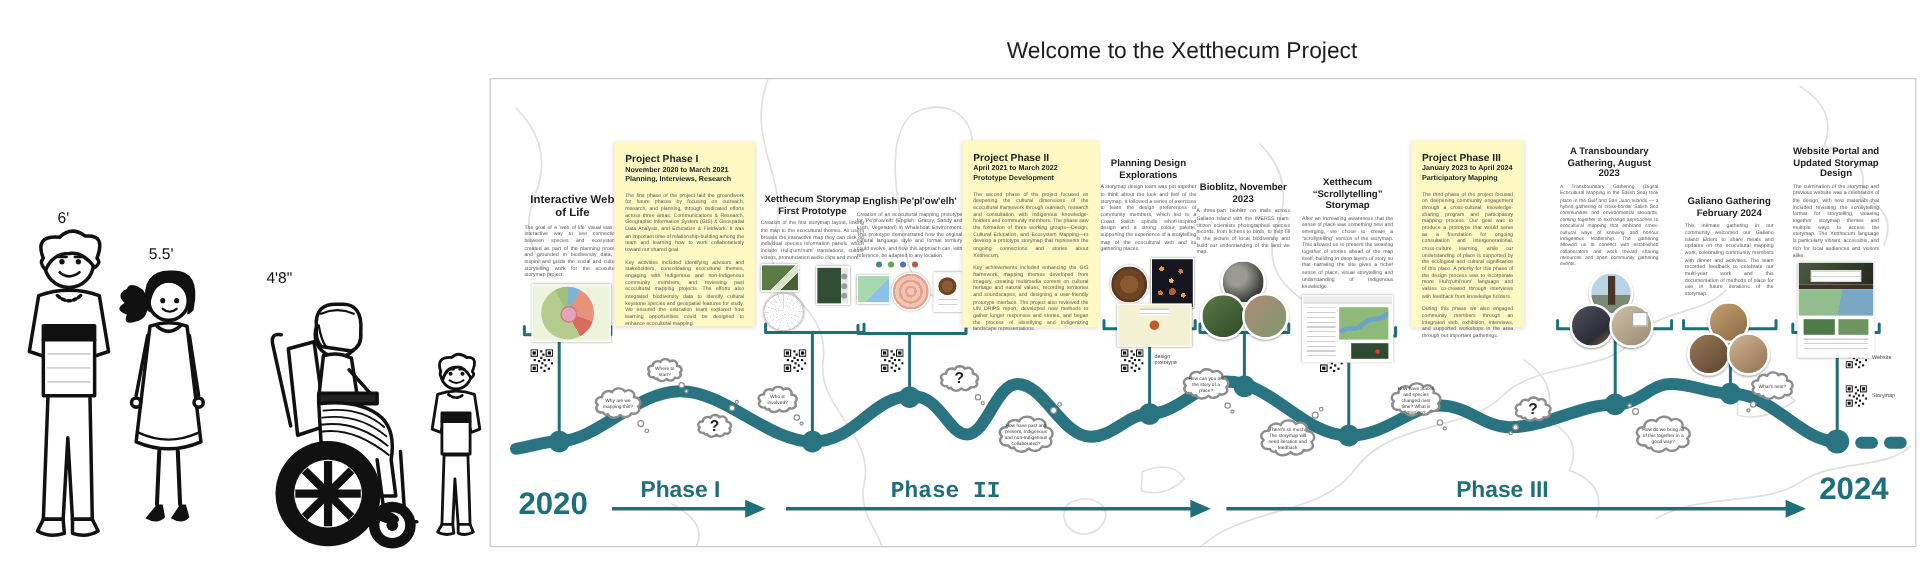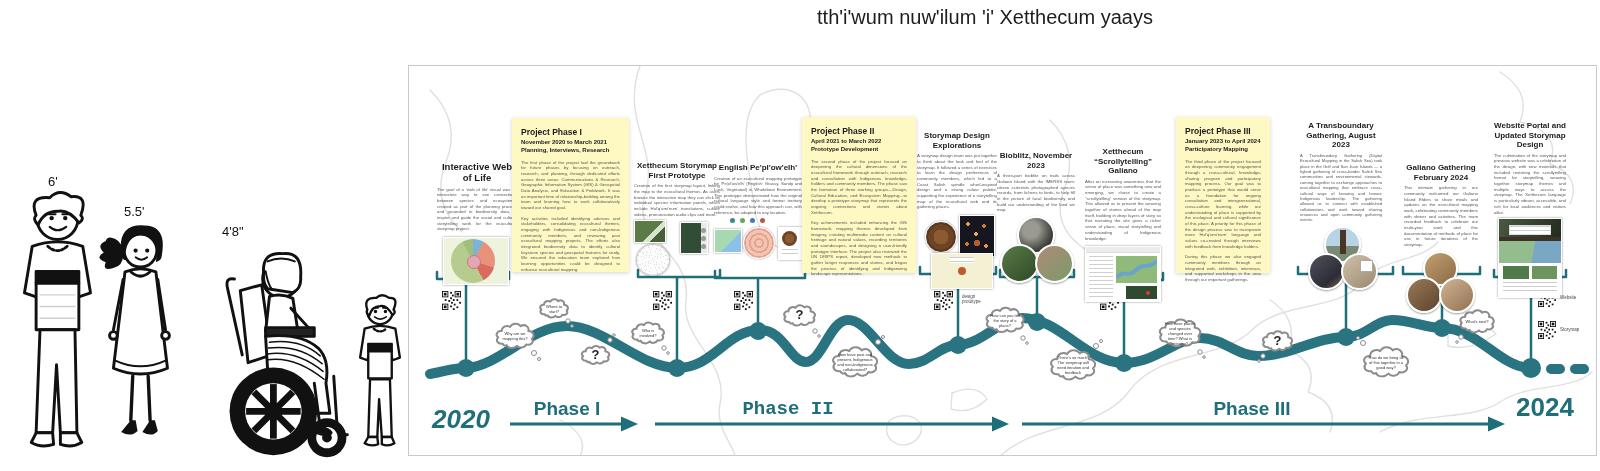--- a/index.html
+++ b/index.html
@@ -30,21 +30,21 @@
   .fig-label{position:absolute;font-size:13px;color:#111;}
   .fig{position:absolute;}
   .txtlines{background:repeating-linear-gradient(to bottom,#cfcfcf 0 1px,#ffffff 1px 4px);}
   .dot3{width:5px;height:5px;border-radius:50%;background:#9a9a9a;position:absolute;}
 </style>
 </head>
 <body>
 
 <div id="stage">
 
-  <div id="title1" class="title-line">tth'i'wum nuw'ilum 'i' Xetthecum yaays</div>
+  <div id="title2" class="title-line">Welcome to the Xetthecum Project</div>
 
   <div id="panel"></div>
 
   <svg id="deco" viewBox="0 0 1600 471">
     <defs>
       <clipPath id="panelClip">
           <rect x="409" y="66" width="1187" height="389"></rect>
         </clipPath>
       <symbol id="qr" viewBox="0 0 21 21">
         <rect width="21" height="21" fill="#fff"></rect>
@@ -273,21 +273,21 @@
 
   <div class="card phase-card" style="left:802px;top:117px;width:114px;height:156px;">
     <div class="p-title">Project Phase II</div>
     <div class="p-sub">April 2021 to March 2022</div>
     <div class="p-sub">Prototype Development</div>
     <div class="p-body">The second phase of the project focused on deepening the cultural dimensions of the ecocultural framework through outreach, research and consultation with Indigenous knowledge-holders and community members. The phase saw the formation of three working groups—Design, Cultural Education, and Ecosystem Mapping—to develop a prototype storymap that represents the ongoing connections and stories about Xetthecum.</div>
     <div class="p-body">Key achievements included enhancing the GIS framework, mapping themes developed from imagery, creating multimedia content on cultural heritage and natural values, recording territories and soundscapes, and designing a user-friendly prototype interface. The project also reviewed the UN DRIPS report, developed new methods to gather longer responses and stories, and began the process of identifying and Indigenizing landscape representations.</div>
   </div>
 
   <div class="card" style="left:917px;top:131px;width:80px;">
-    <div class="m-title">Storymap Design Explorations</div>
+    <div class="m-title">Planning Design Explorations</div>
     <div class="m-body">A storymap design team was put together to think about the look and feel of the storymap. It followed a series of exercises to learn the design preferences of community members, which led to a Coast Salish spindle whorl-inspired design and a strong colour palette, supporting the experience of a storytelling map of the ecocultural web and its gathering places.</div>
     <div class="collage" style="height:76px;">
       <div class="thumb" style="left:8px;top:8px;width:30px;height:30px;border-radius:50%;
            background:radial-gradient(circle,#8a5a33 0 35%,#6e4423 35% 60%,#5a3a1e 60% 80%,#4a2c14 80%);"></div>
       <div class="thumb" style="left:42px;top:2px;width:34px;height:40px;background-color:#15161f;
            background-image:radial-gradient(circle 2px at 8px 8px,#e89a3c 98%,transparent),radial-gradient(circle 2px at 24px 10px,#d4782c 98%,transparent),radial-gradient(circle 2px at 16px 18px,#e8b05c 98%,transparent),radial-gradient(circle 2px at 7px 28px,#d4782c 98%,transparent),radial-gradient(circle 2px at 26px 30px,#e89a3c 98%,transparent),radial-gradient(circle 3px at 17px 27px,#b85a2c 98%,transparent);"></div>
       <div class="thumb" style="left:14px;top:40px;width:60px;height:34px;background:#f3f0d4;">
         <div style="position:absolute;left:26px;top:13px;width:8px;height:8px;border-radius:50%;background:#c05a2c;"></div>
         <div class="txtlines" style="position:absolute;left:18px;top:3px;width:24px;height:6px;"></div>
       </div>
@@ -298,21 +298,21 @@
     <div class="m-title">Bioblitz, November 2023</div>
     <div class="m-body">A three-part bioblitz on trails across Galiano Island with the IMERSS team: citizen scientists photographed species records, from lichens to birds, to help fill in the picture of local biodiversity and build our understanding of the land we map.</div>
     <div class="collage" style="height:68px;">
       <div class="circ" style="left:20px;top:0px;width:34px;height:34px;background:radial-gradient(circle at 35% 35%,#9a9a92 0 25%,#3c3c38 70%);"></div>
       <div class="circ" style="left:3px;top:28px;width:35px;height:35px;background:linear-gradient(140deg,#5a7a46,#2e4a28);"></div>
       <div class="circ" style="left:38px;top:28px;width:35px;height:35px;background:linear-gradient(140deg,#b08a78,#7a9a6a);"></div>
     </div>
   </div>
 
   <div class="card" style="left:1085px;top:147px;width:76px;">
-    <div class="m-title">Xetthecum “Scrollytelling” Galiano</div>
+    <div class="m-title">Xetthecum “Scrollytelling” Storymap</div>
     <div class="m-body">After an increasing awareness that the sense of place was something new and emerging, we chose to create a “scrollytelling” version of the storymap. This allowed us to present the weaving together of stories ahead of the map itself, building in deep layers of story so that narrating the site gives a richer sense of place, visual storytelling and understanding of Indigenous knowledge.</div>
     <div class="collage" style="height:58px;">
       <div class="thumb" style="left:0px;top:2px;width:74px;height:54px;background:#fff;">
         <div style="position:absolute;left:0;top:0;width:100%;height:5px;background:#ececec;border-bottom:1px solid #ddd;"></div>
         <div class="txtlines" style="position:absolute;left:3px;top:9px;width:24px;height:42px;"></div>
         <div style="position:absolute;left:30px;top:9px;width:41px;height:27px;background:#8fba7a;overflow:hidden;">
           <svg width="41" height="27" viewBox="0 0 41 27">
               <path d="M2,20 C10,14 12,22 20,14 C28,6 30,14 40,6" fill="none" stroke="#6aa4cc" stroke-width="4" stroke-linecap="round"></path>
             </svg>
         </div>
@@ -382,21 +382,21 @@
   <div class="bubble-text" style="left:1054px;top:354px;width:38px;height:22px;">There's so much! The storymap will need iteration and feedback</div>
   <div class="bubble-text" style="left:1163px;top:322px;width:34px;height:22px;">How have places and species changed over time? What is missing?</div>
   <div class="bubble-text bubble-q" style="left:1266px;top:332px;width:23px;height:18px;">?</div>
   <div class="bubble-text" style="left:1367px;top:351px;width:38px;height:22px;">How do we bring all of this together in a good way?</div>
   <div class="bubble-text" style="left:1463px;top:313px;width:28px;height:17px;">What's next?</div>
 
   <div class="qr-label" style="left:962px;top:294px;width:28px;">design prototype</div>
   <div class="qr-label" style="left:1560px;top:295px;">Website</div>
   <div class="qr-label" style="left:1560px;top:327px;">Storymap</div>
 
-  <div class="year" style="left:432px;top:404px;font-style:italic;">2020</div>
+  <div class="year" style="left:432px;top:404px;">2020</div>
   <div class="year" style="left:1516px;top:392px;">2024</div>
   <div class="phase-label" style="left:512px;top:398px;width:110px;">Phase I</div>
   <div class="phase-label" style="left:733px;top:398px;width:110px;font-family:Liberation Mono, monospace;">Phase II</div>
   <div class="phase-label" style="left:1192px;top:398px;width:120px;">Phase III</div>
 
   <div class="fig-label" style="left:48px;top:174px;">6'</div>
   <div class="fig-label" style="left:124px;top:204px;">5.5'</div>
   <div class="fig-label" style="left:222px;top:224px;">4'8"</div>
 
   <svg class="fig" style="left:10px;top:188px;" width="94" height="272" viewBox="0 0 95 280">

